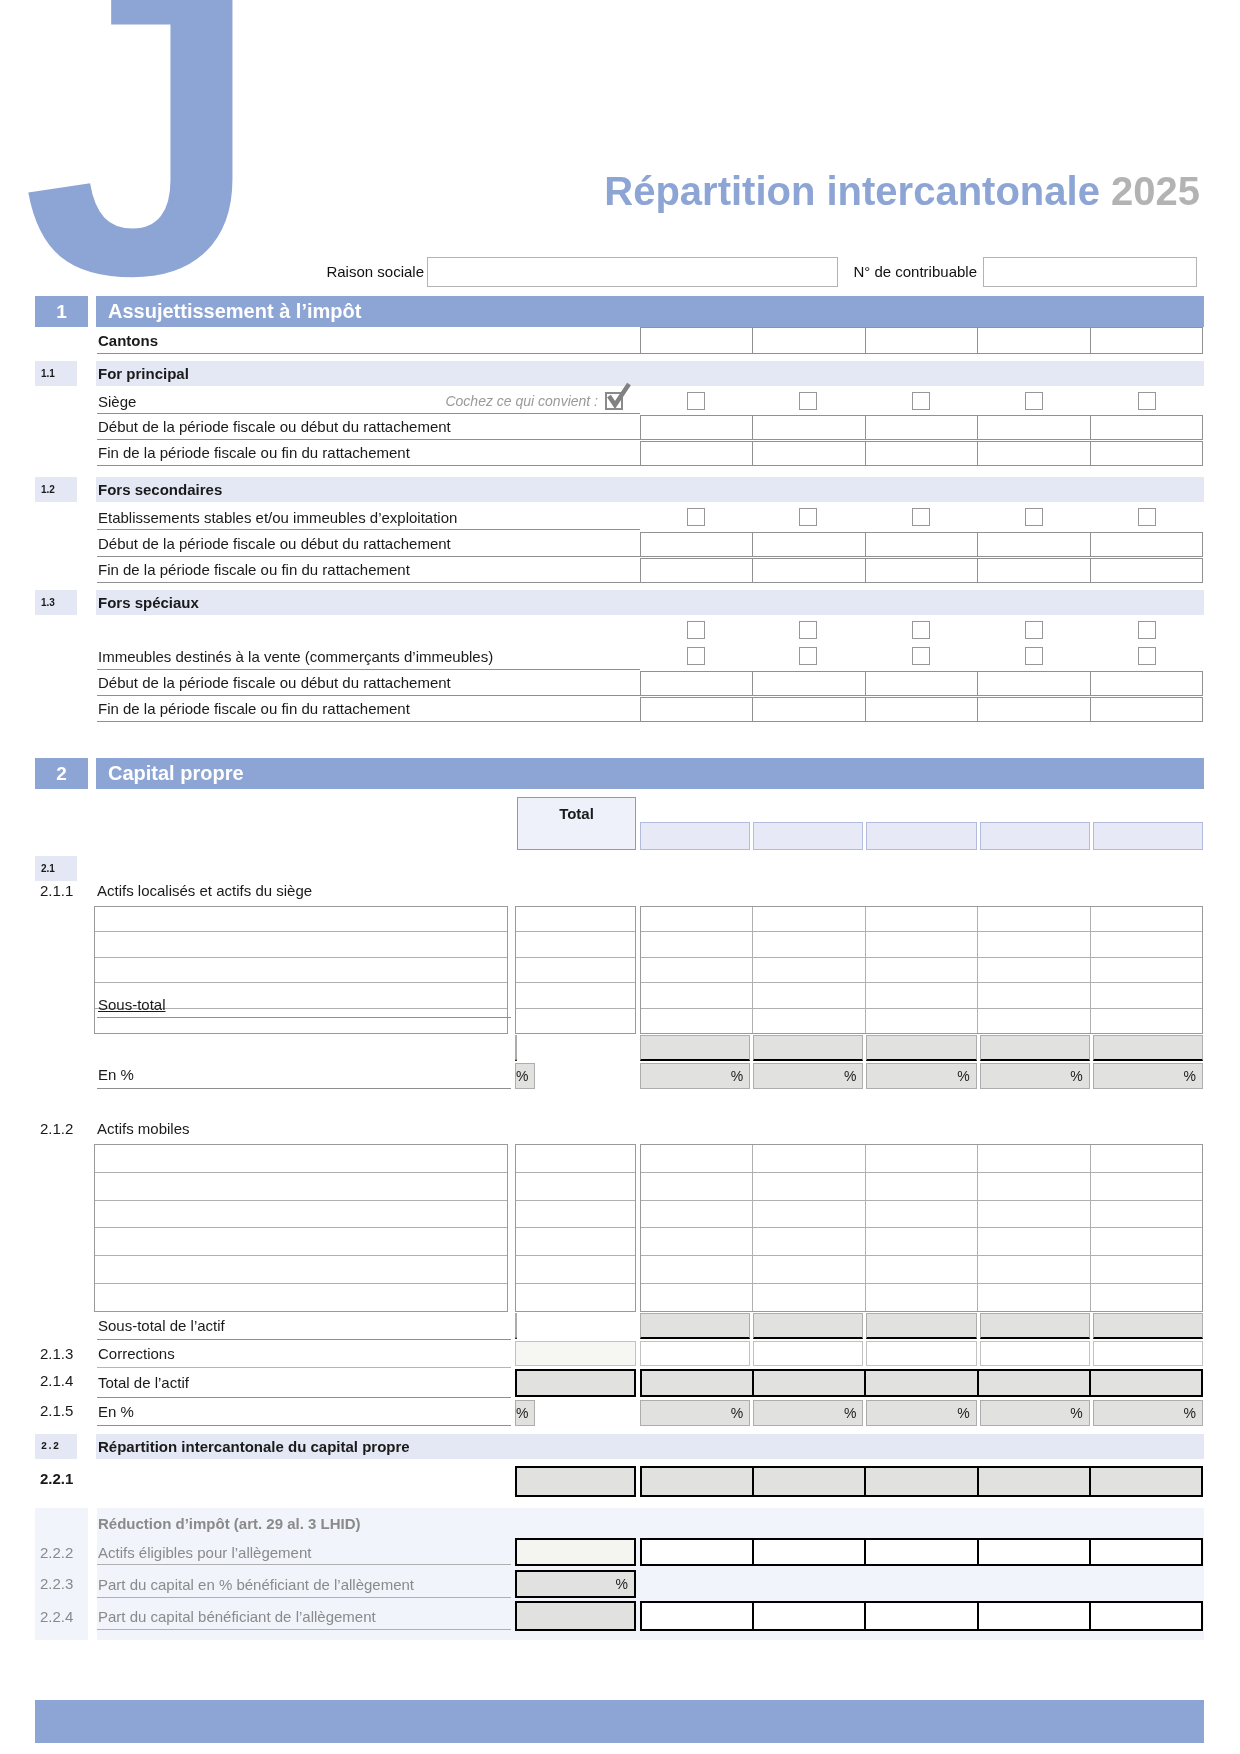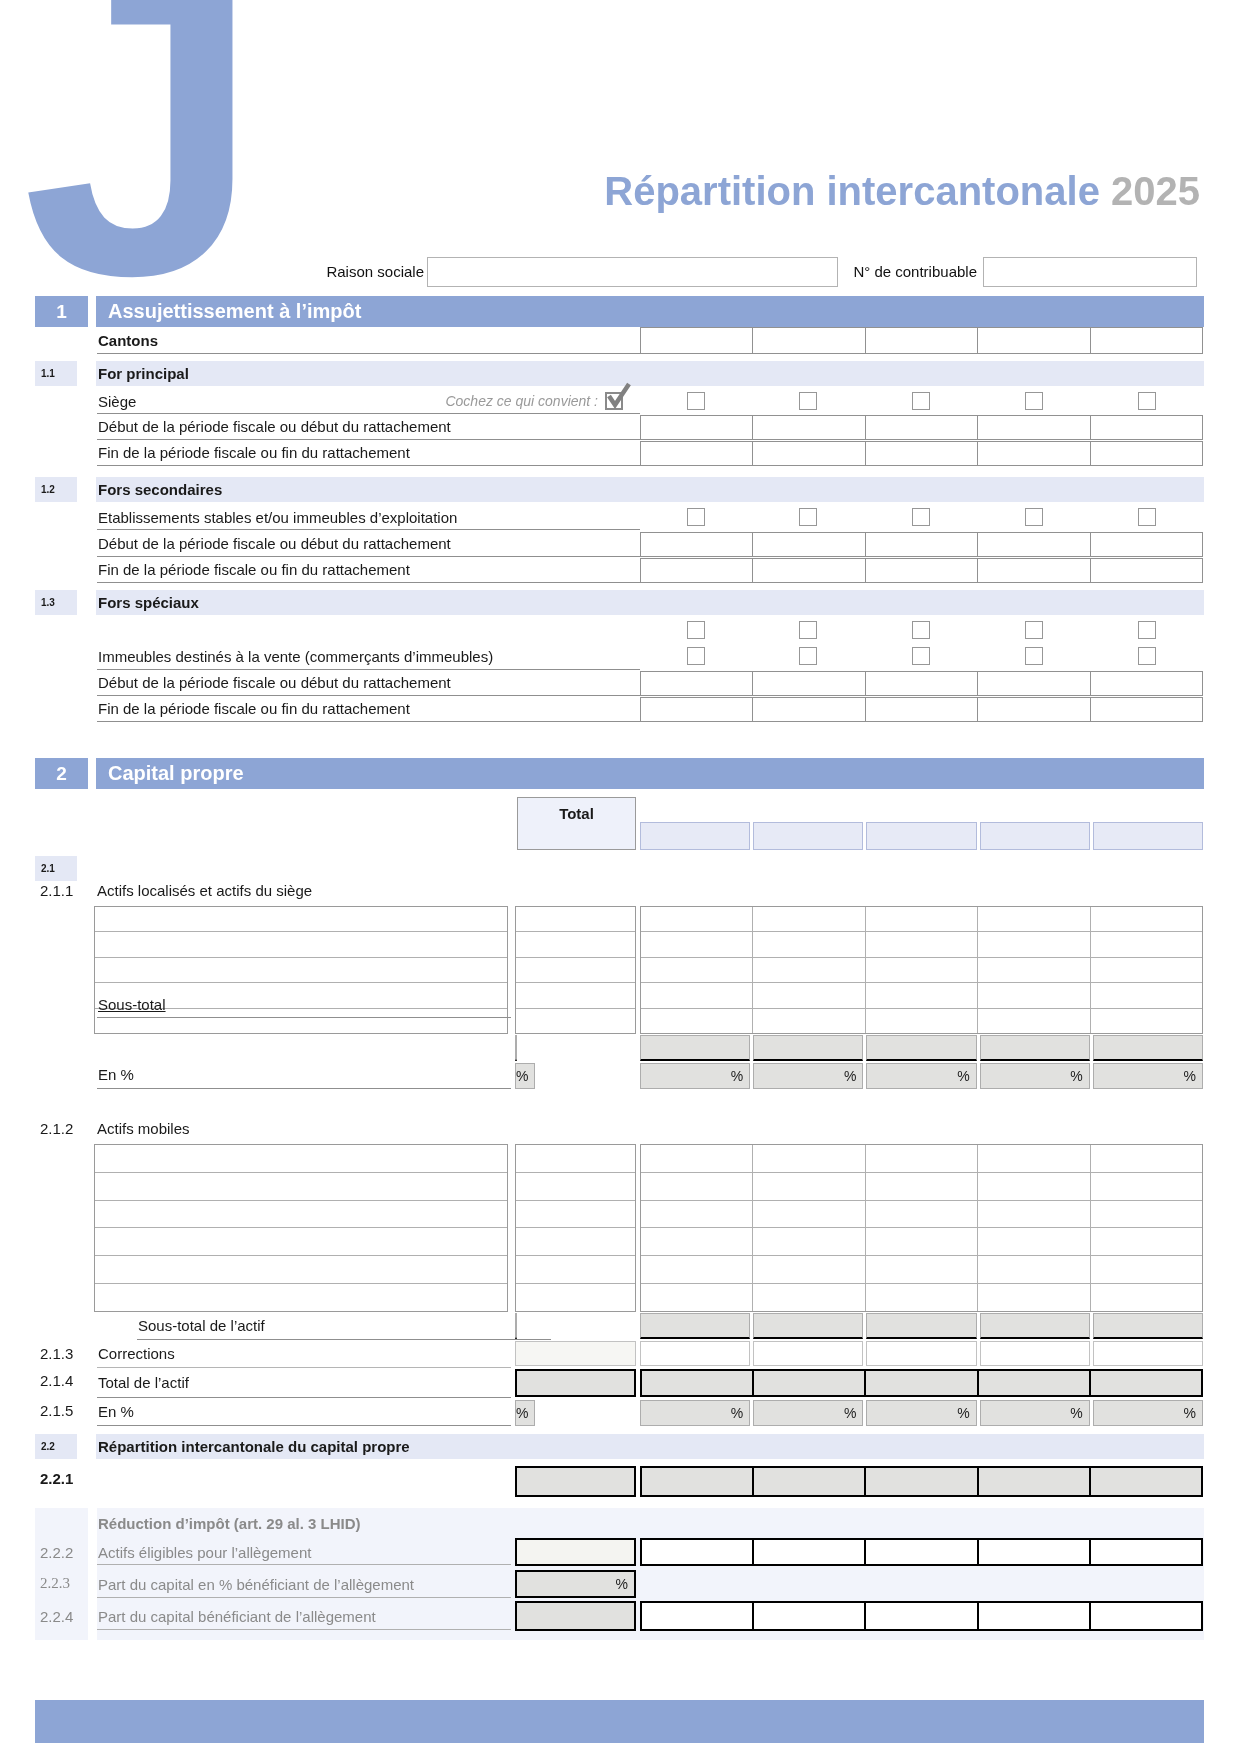--- a/index.html
+++ b/index.html
@@ -381,21 +381,21 @@
       </div>
       <div>
         <div></div>
         <div></div>
         <div></div>
         <div></div>
         <div></div>
       </div>
     </div>
 
-  <div class="fld w2" style="top:1312px;height:28px;line-height:28px;margin-left:40px;">Sous-total de l’actif</div>
+  <div class="fld w2" style="top:1312px;height:28px;line-height:28px;">Sous-total de l’actif</div>
   <div class="cells gcell blackline" style="left:515px;top:1313px;width:121px;height:26px;">
       <div></div>
     </div>
   <div class="cells gapped gcell blackline" style="left:640px;top:1313px;width:563px;height:26px;">
       <div></div>
       <div></div>
       <div></div>
       <div></div>
       <div></div>
     </div>
@@ -432,21 +432,21 @@
       <div class="pctcell">%</div>
     </div>
   <div class="cells gapped gcell" style="left:640px;top:1400px;width:563px;height:26px;">
       <div class="pctcell">%</div>
       <div class="pctcell">%</div>
       <div class="pctcell">%</div>
       <div class="pctcell">%</div>
       <div class="pctcell">%</div>
     </div>
 
-  <div class="bandnum" style="top:1434px;">2.2</div>
+  <div class="bandnum" style="top:1434px;font-family:Liberation Mono, monospace;">2.2</div>
   <div class="band" style="top:1434px;">Répartition intercantonale du capital propre</div>
 
   <div class="rownum bold" style="top:1470px;">2.2.1</div>
   <div class="cells heavy" style="left:515px;top:1466px;width:121px;height:31px;">
       <div></div>
     </div>
   <div class="cells heavy" style="left:640px;top:1466px;width:563px;height:31px;">
       <div></div>
       <div></div>
       <div></div>
@@ -465,21 +465,21 @@
       <div style="flex:1;background:#f4f4f1;border:2px solid #000;"></div>
     </div>
   <div class="cells heavy white" style="left:640px;top:1538px;width:563px;height:28px;">
       <div></div>
       <div></div>
       <div></div>
       <div></div>
       <div></div>
     </div>
 
-  <div class="rownum gray" style="top:1575px;font-family:Liberation Serif, serif;">2.2.3</div>
+  <div class="rownum gray" style="top:1575px;">2.2.3</div>
   <div class="fld w2 gray" style="top:1572px;height:26px;line-height:26px;border-bottom-color:#b0b0b0;">Part du capital en % bénéficiant de l’allègement</div>
   <div class="cells" style="left:515px;top:1570px;width:121px;height:28px;">
       <div class="pctcell" style="flex:1;background:#e1e1df;border:2px solid #000;">%</div>
     </div>
 
   <div class="rownum gray" style="top:1608px;">2.2.4</div>
   <div class="fld w2 gray" style="top:1604px;height:26px;line-height:26px;border-bottom-color:#b0b0b0;">Part du capital bénéficiant de l’allègement</div>
   <div class="cells" style="left:515px;top:1601px;width:121px;height:30px;">
       <div style="flex:1;background:#e1e1df;border:2px solid #000;"></div>
     </div>

